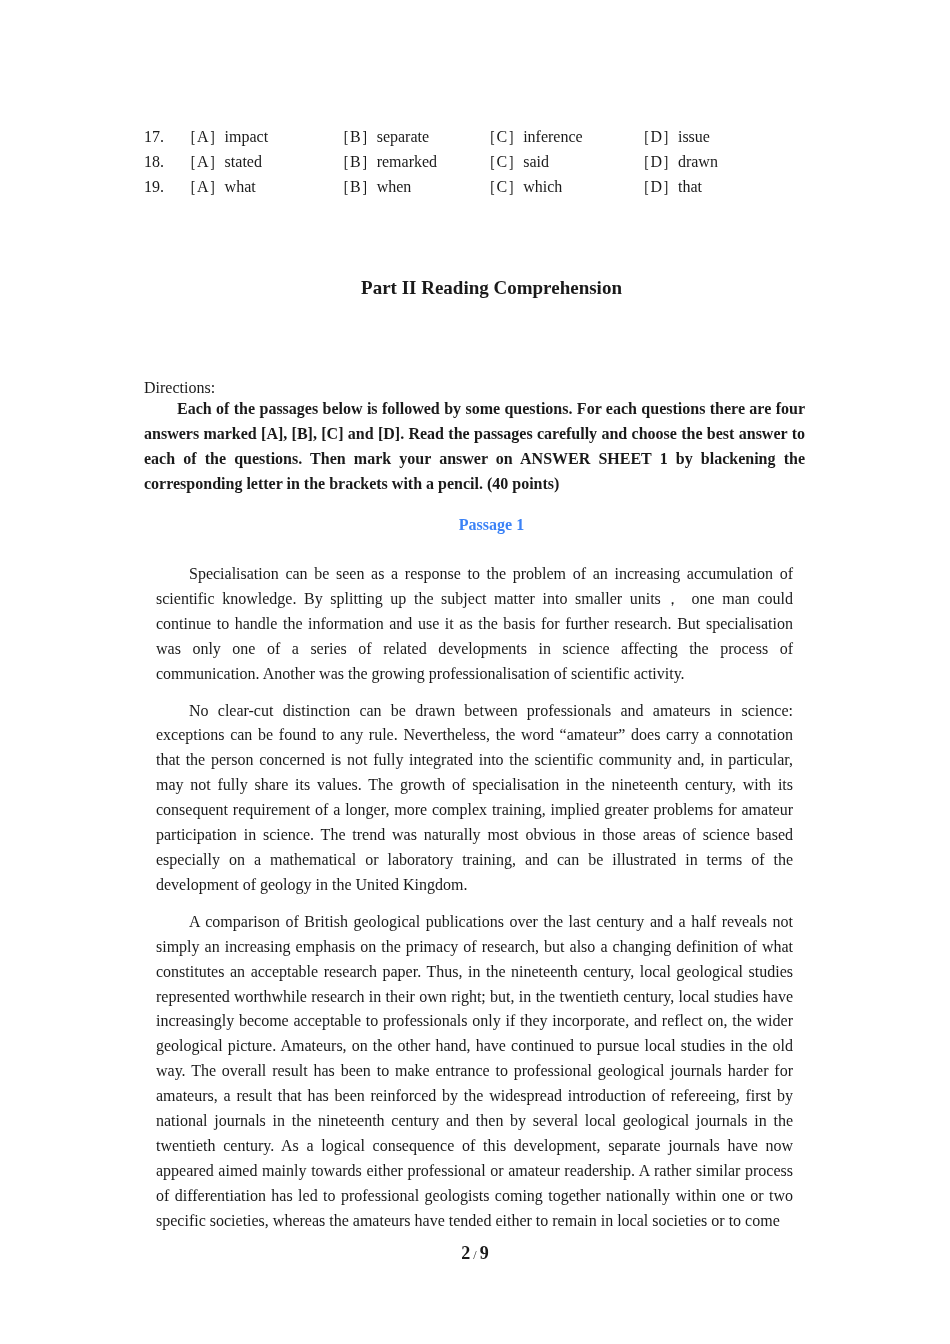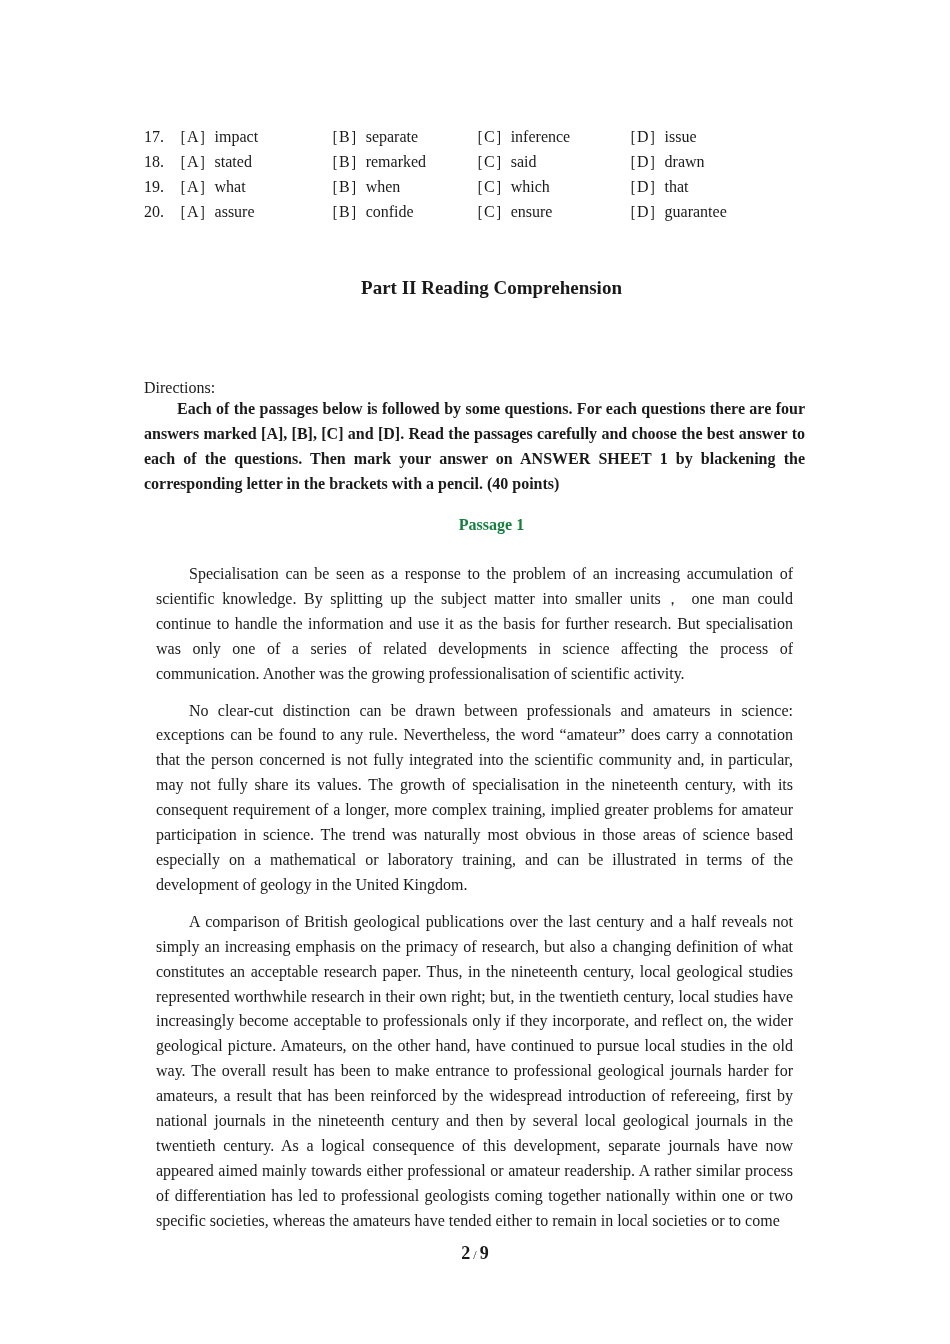--- a/index.html
+++ b/index.html
@@ -22,20 +22,21 @@
       width: 661px;
     }
     .options {
       font-size: 16px;
       line-height: 25px;
     }
     .opt-row {
       display: flex;
       height: 25px;
       white-space: nowrap;
+      gap: 12px;
     }
     .opt-num { width: 27px; }
     .opt-a { width: 152px; }
     .opt-b { width: 145px; }
     .opt-c { width: 153px; }
     .opt-d { width: 184px; }
     .part-title {
       position: absolute;
       top: 153px;
       left: 0;
@@ -63,21 +64,21 @@
       text-indent: 33px;
     }
     .passage-title {
       position: absolute;
       top: 392px;
       left: 0;
       width: 695px;
       text-align: center;
       font-weight: bold;
       font-size: 16px;
-      color: #15803d;
+      color: #3b82f6;
     }
     .passage {
       position: absolute;
       top: 426px;
       left: 0;
       width: 661px;
       font-size: 16px;
       line-height: 24.9px;
       text-align: justify;
     }
@@ -119,27 +120,20 @@
       <span class="opt-c">［C］said</span>
       <span class="opt-d">［D］drawn</span>
     </div>
     <div class="opt-row">
       <span class="opt-num">19.</span>
       <span class="opt-a">［A］what</span>
       <span class="opt-b">［B］when</span>
       <span class="opt-c">［C］which</span>
       <span class="opt-d">［D］that</span>
     </div>
-    <div class="opt-row">
-      <span class="opt-num">20.</span>
-      <span class="opt-a">［A］assure</span>
-      <span class="opt-b">［B］confide</span>
-      <span class="opt-c">［C］ensure</span>
-      <span class="opt-d">［D］guarantee</span>
-    </div>
   </div>
 
   <div class="part-title">Part II Reading Comprehension</div>
 
   <div class="directions-label">Directions:</div>
   <div class="directions-text">Each of the passages below is followed by some questions. For each questions there are four answers marked [A], [B], [C] and [D]. Read the passages carefully and choose the best answer to each of the questions. Then mark your answer on ANSWER SHEET 1 by blackening the corresponding letter in the brackets with a pencil. (40 points)</div>
 
   <div class="passage-title">Passage 1</div>
 
   <div class="passage">

